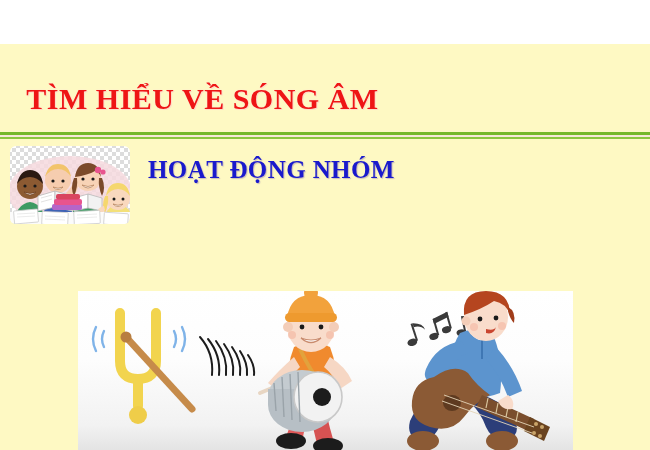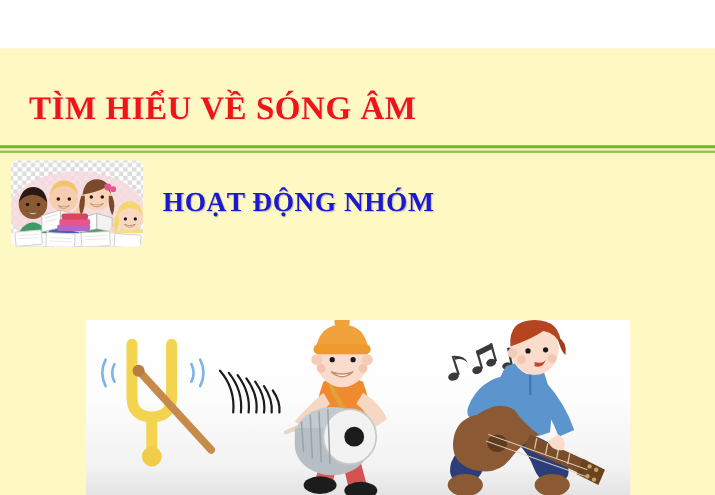--- a/index.html
+++ b/index.html
@@ -75,21 +75,21 @@
     left: 8px;
     top: 100px;
     width: 124px;
     height: 82px;
   }
 
   
   #section-heading {
     position: absolute;
     left: 148px;
-    top: 127px;
+    top: 112px;
     font-family: "Liberation Serif", "DejaVu Serif", serif;
     font-weight: bold;
     font-size: 25px;
     letter-spacing: 0.4px;
     color: #1A1ACC;
     text-shadow: 1px 1px 1px rgba(160,140,175,0.55);
     white-space: nowrap;
   }
 
   

